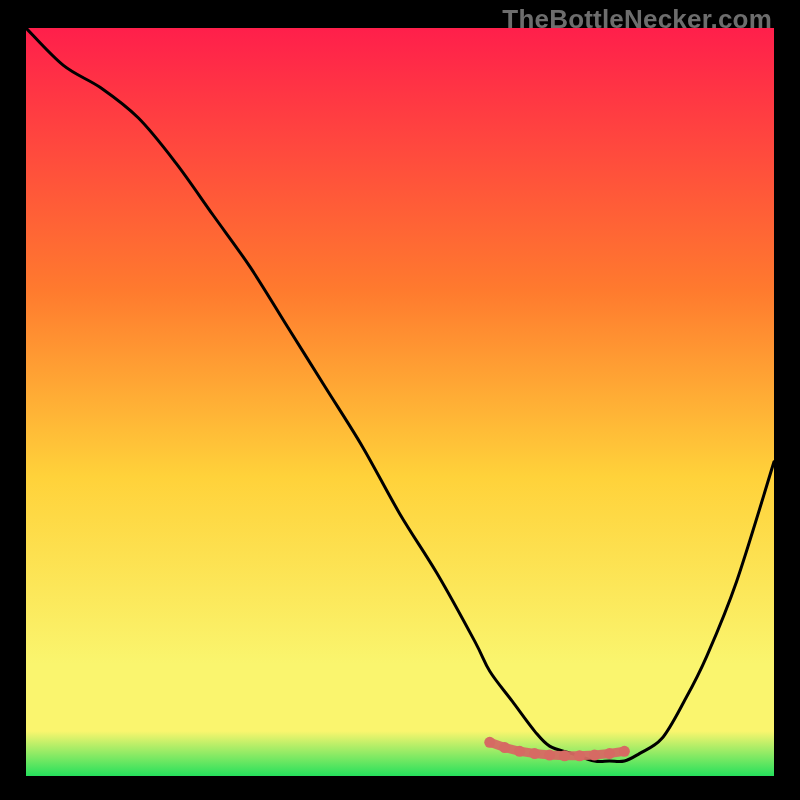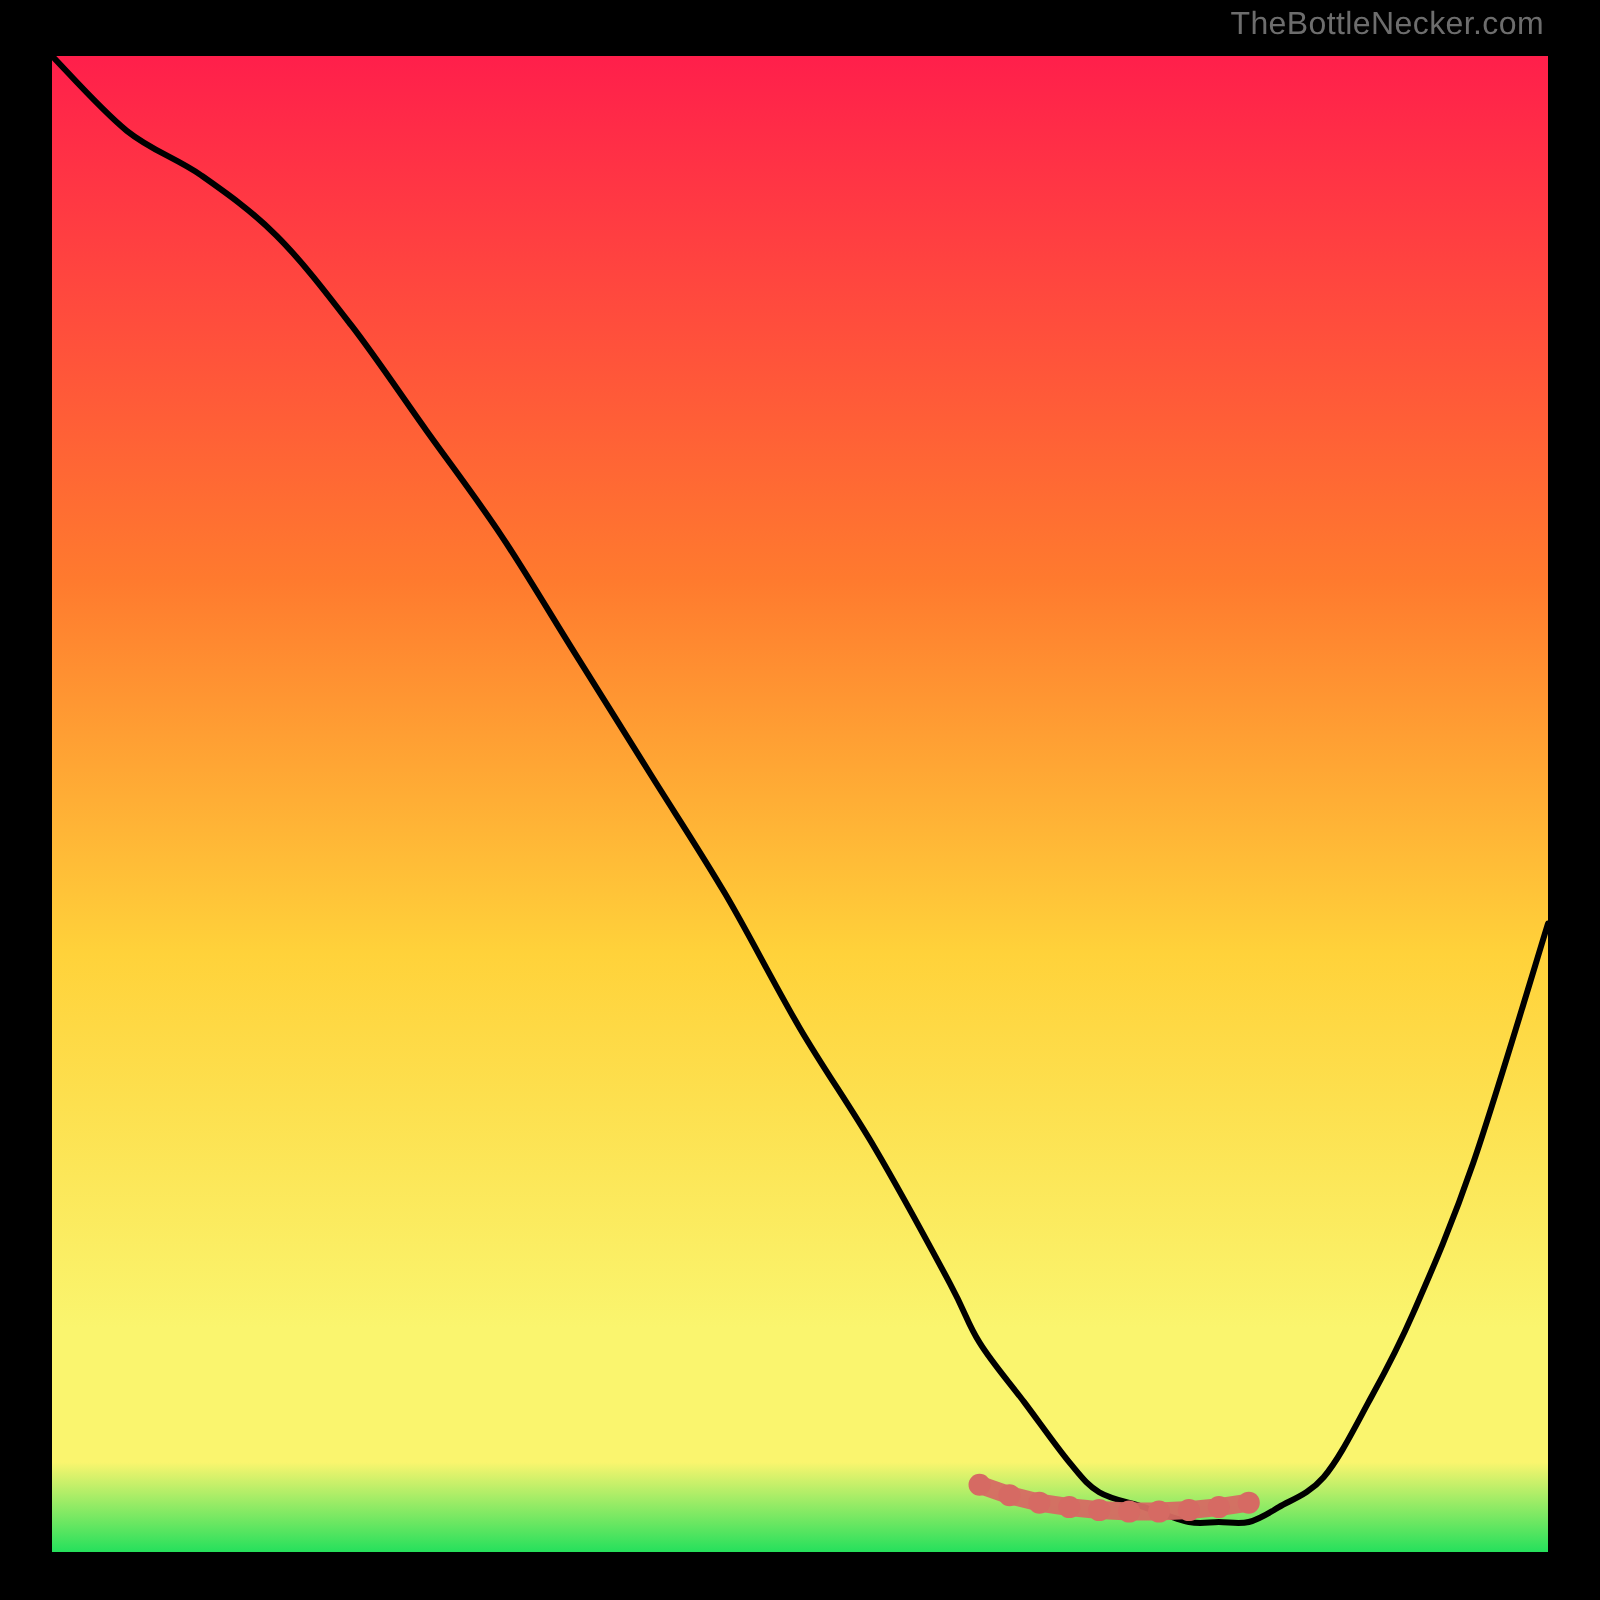--- a/index.html
+++ b/index.html
@@ -24,22 +24,22 @@
     left: 26px;
     top: 28px;
     width: 748px;
     height: 748px;
   }
   .watermark {
     position: absolute;
     top: 4px;
     right: 28px;
     color: #6d6d6d;
-    font-size: 16px;
-    font-weight: 400;
+    font-size: 26px;
+    font-weight: 700;
     letter-spacing: 0.2px;
     user-select: none;
   }
 </style>
 </head>
 <body>
 
 <div class="frame">
 
   <div class="watermark">TheBottleNecker.com</div>

